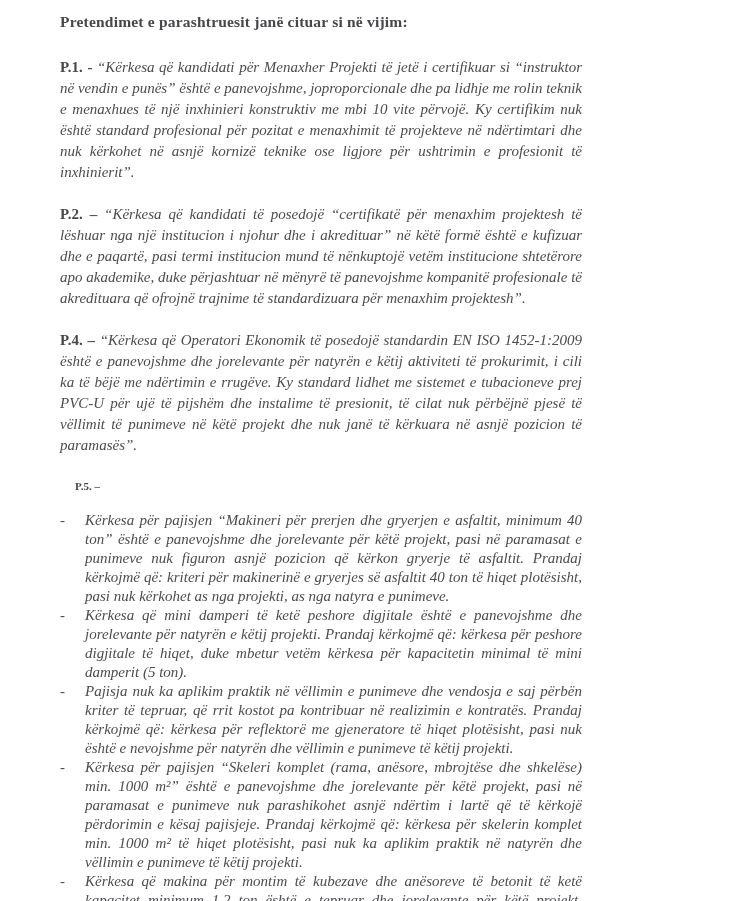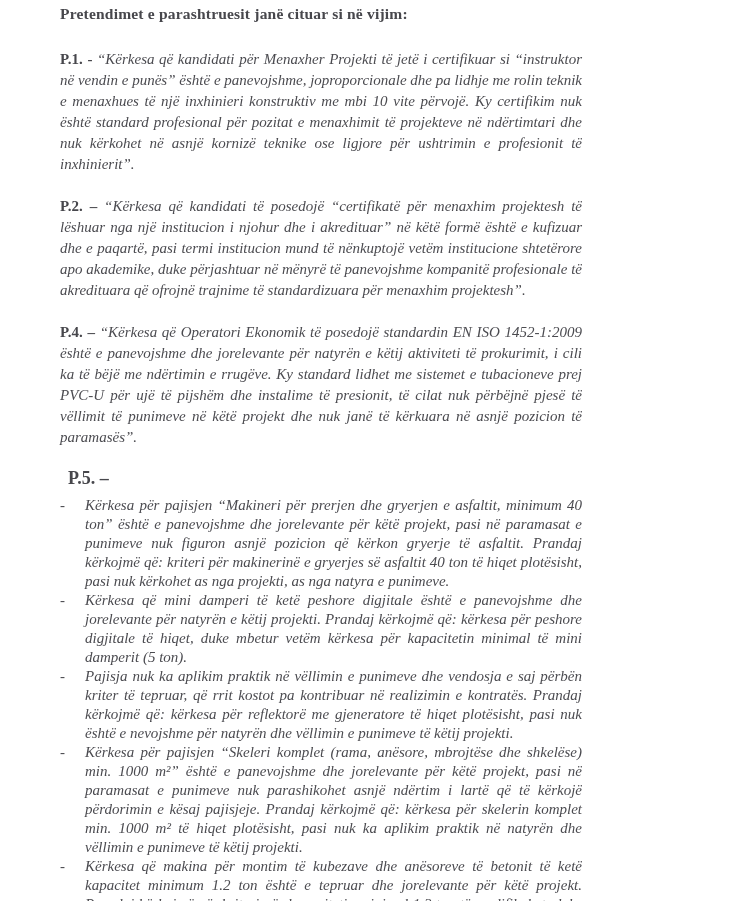--- a/index.html
+++ b/index.html
@@ -8,21 +8,21 @@
     height: 901px;
     background: #ffffff;
     font-family: "Liberation Serif", serif;
     color: #4b4b50;
     overflow: hidden;
   }
   .doc {
     box-sizing: border-box;
     width: 644px;
     height: 901px;
-    padding: 4px 62px 10px 60px;
+    padding: 12px 62px 10px 60px;
   }
   .heading {
     font-size: 15.5px;
     font-weight: bold;
     font-style: normal;
     color: #47474c;
     margin: 0 0 26px 0;
     line-height: 19px;
     letter-spacing: 0.2px;
   }
@@ -32,26 +32,26 @@
     line-height: 21px;
     text-align: justify;
     margin: 0 0 21px 0;
   }
   .claim .label {
     font-style: normal;
     font-weight: bold;
     color: #47474c;
   }
   .p5-label {
-    font-size: 18px;
+    font-size: 11px;
     font-weight: bold;
     font-style: normal;
     color: #47474c;
     line-height: 19px;
-    margin: 8px;
+    margin: 15px;
   }
   .bullet-list { margin: 0; }
   .bullet {
     display: flex;
     align-items: flex-start;
     font-size: 15px;
     font-style: italic;
     line-height: 19px;
   }
   .bullet .marker {

